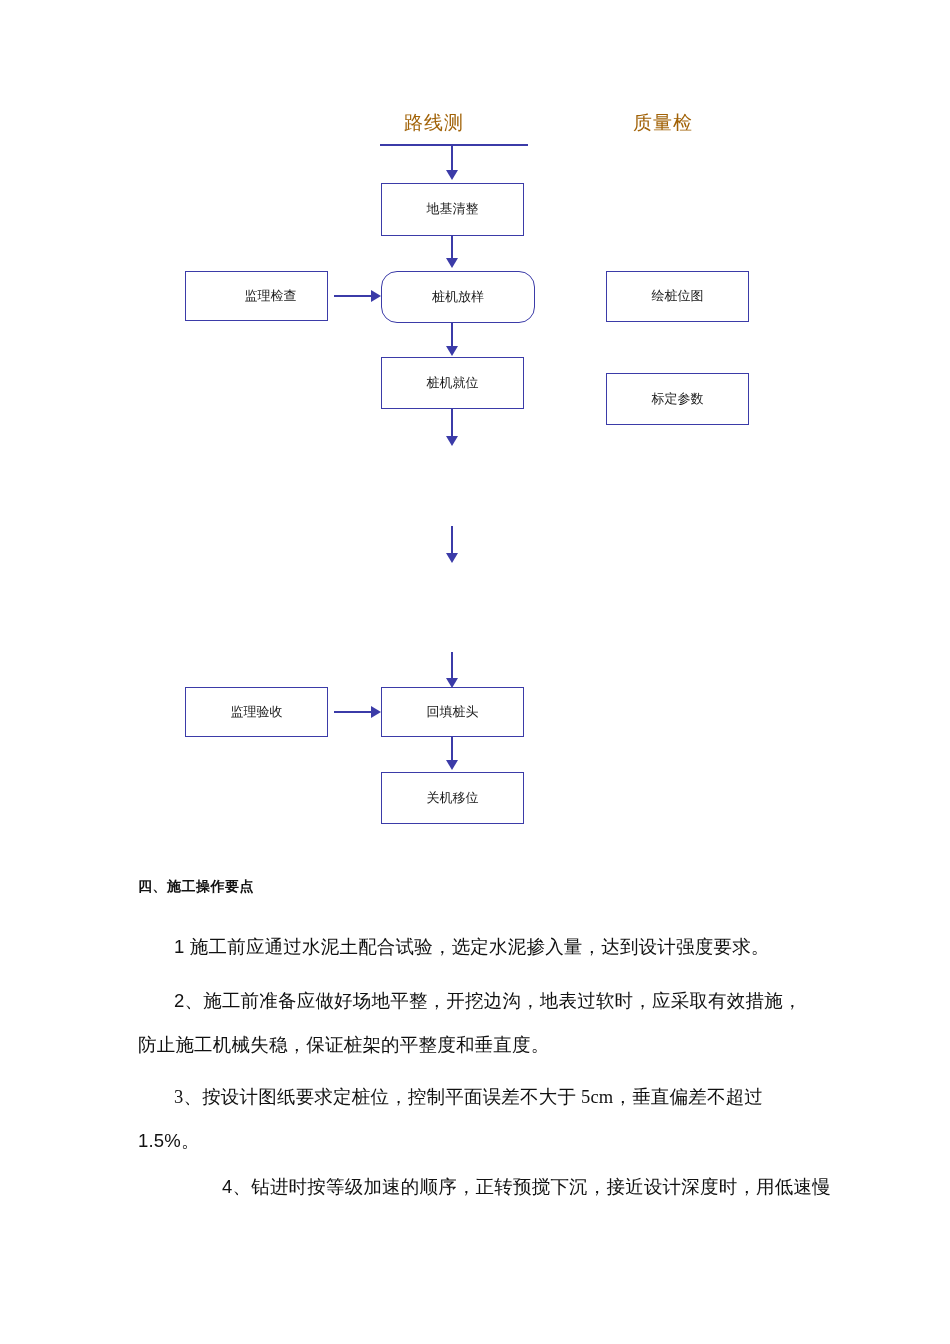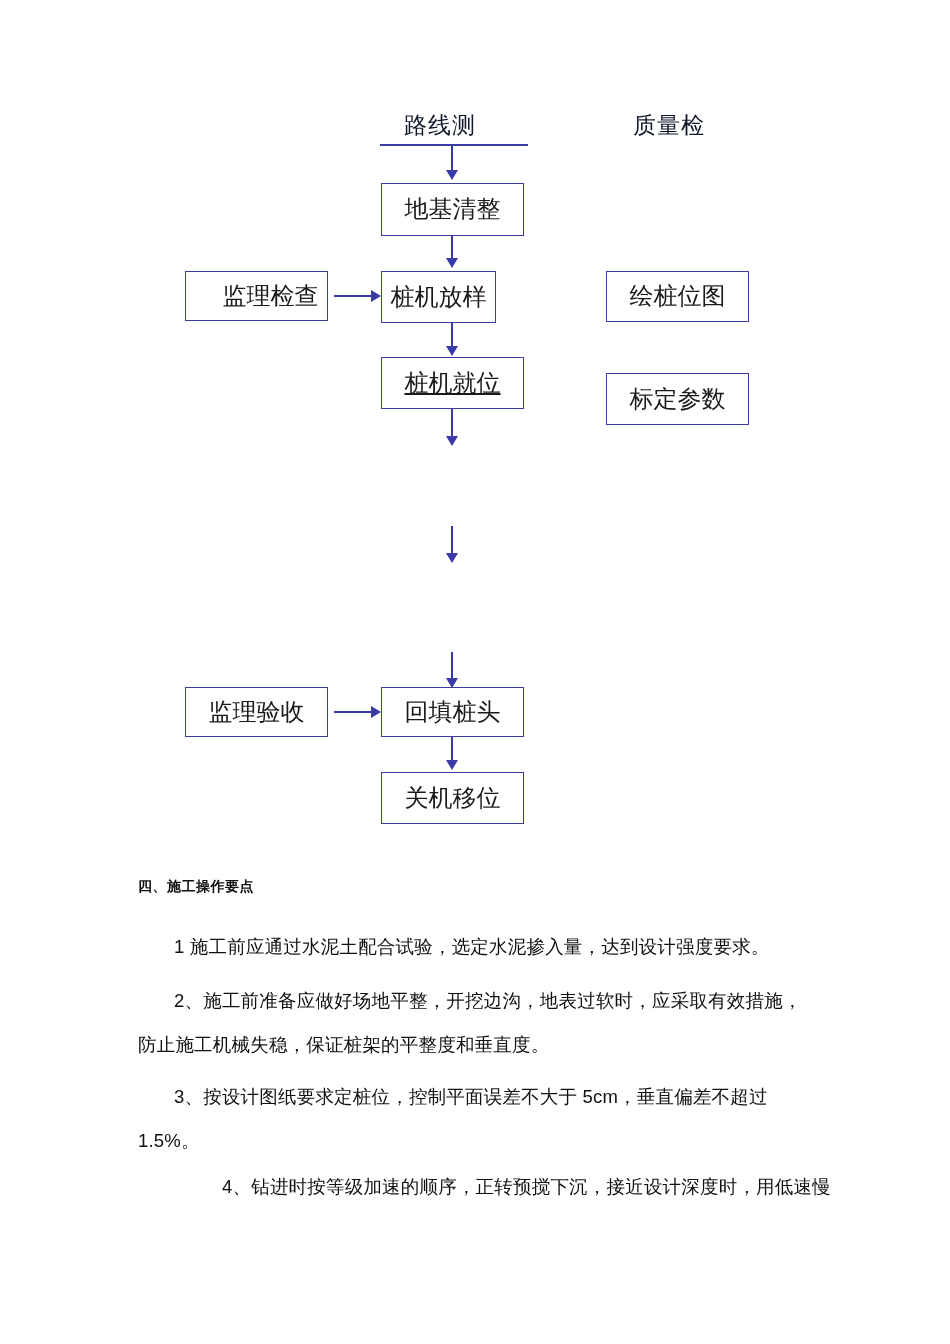--- a/index.html
+++ b/index.html
@@ -21,44 +21,44 @@
     position: absolute;
     left: 0;
     top: 0;
     width: 950px;
     height: 860px;
   }
 
   .col-header {
     position: absolute;
     font-family: "DejaVu Serif", "Liberation Serif", serif;
-    font-size: 23px;
+    font-size: 19px;
     letter-spacing: 1px;
-    color: #0f172a;
+    color: #a16207;
     white-space: nowrap;
   }
   #hdr-left  { left: 404px; top: 110px; }
   #hdr-right { left: 633px; top: 110px; }
 
   .hrule {
     position: absolute;
     background: #3b3bA8;
   }
 
   .node {
     position: absolute;
     box-sizing: border-box;
     border: 1.6px solid #3b3bA8;
     background: #ffffff;
     display: flex;
     align-items: center;
     justify-content: center;
     text-align: center;
     font-family: "DejaVu Serif", "Liberation Serif", serif;
-    font-size: 24px;
+    font-size: 13px;
     line-height: 1.45;
     color: #1a1a1a;
     white-space: pre-line;
   }
 
   
   .v-shaft {
     position: absolute;
     width: 2.4px;
     background: #3b3bA8;
@@ -122,26 +122,26 @@
   <div class="hrule" style="left:380px; top:144px; width:148px; height:2.2px;"></div>
 
   <div class="v-shaft" style="left:451px; top:144px; height:28px;"></div>
   <div class="v-head" style="left:445.5px; top:170px;"></div>
 
   <div class="node" style="left:381px; top:183px; width:143px; height:53px;">地基清整</div>
 
   <div class="v-shaft" style="left:451px; top:236px; height:23px;"></div>
   <div class="v-head" style="left:445.5px; top:258px;"></div>
 
-  <div class="node" style="left:381px; top:271px; width:115px; height:52px;">桩机放样</div>
+  <div class="node" style="left:381px; top:271px; width:154px; height:52px;border-radius:16px;">桩机放样</div>
 
   <div class="v-shaft" style="left:451px; top:323px; height:24px;"></div>
   <div class="v-head" style="left:445.5px; top:346px;"></div>
 
-  <div class="node" style="left:381px; top:357px; width:143px; height:52px;text-decoration:underline;">桩机就位</div>
+  <div class="node" style="left:381px; top:357px; width:143px; height:52px;">桩机就位</div>
 
   <div class="v-shaft" style="left:451px; top:409px; height:28px;"></div>
   <div class="v-head" style="left:445.5px; top:436px;"></div>
 
 
   <div class="v-shaft" style="left:451px; top:526px; height:28px;"></div>
   <div class="v-head" style="left:445.5px; top:553px;"></div>
 
 
   <div class="v-shaft" style="left:451px; top:652px; height:27px;"></div>
@@ -170,18 +170,18 @@
 
 <div id="bodytext">
 
   <div class="section-heading">四、施工操作要点</div>
 
   <div class="para" style="left:174px; top:78px;">1 施工前应通过水泥土配合试验，选定水泥掺入量，达到设计强度要求。</div>
 
   <div class="para" style="left:174px; top:132px;">2、施工前准备应做好场地平整，开挖边沟，地表过软时，应采取有效措施，</div>
   <div class="para" style="left:138px; top:176px;">防止施工机械失稳，保证桩架的平整度和垂直度。</div>
 
-  <div class="para" style="left:174px; top:228px;">3、按设计图纸要求定桩位，控制平面误差不大于 5cm，垂直偏差不超过</div>
+  <div class="para" style="left:174px; top:228px;font-family:Liberation Serif, serif;">3、按设计图纸要求定桩位，控制平面误差不大于 5cm，垂直偏差不超过</div>
   <div class="para" style="left:138px; top:272px;">1.5%。</div>
 
   <div class="para" style="left:174px; top:318px;margin-left:48px;">4、钻进时按等级加速的顺序，正转预搅下沉，接近设计深度时，用低速慢</div>
 
 </div>
 
 </body></html>

